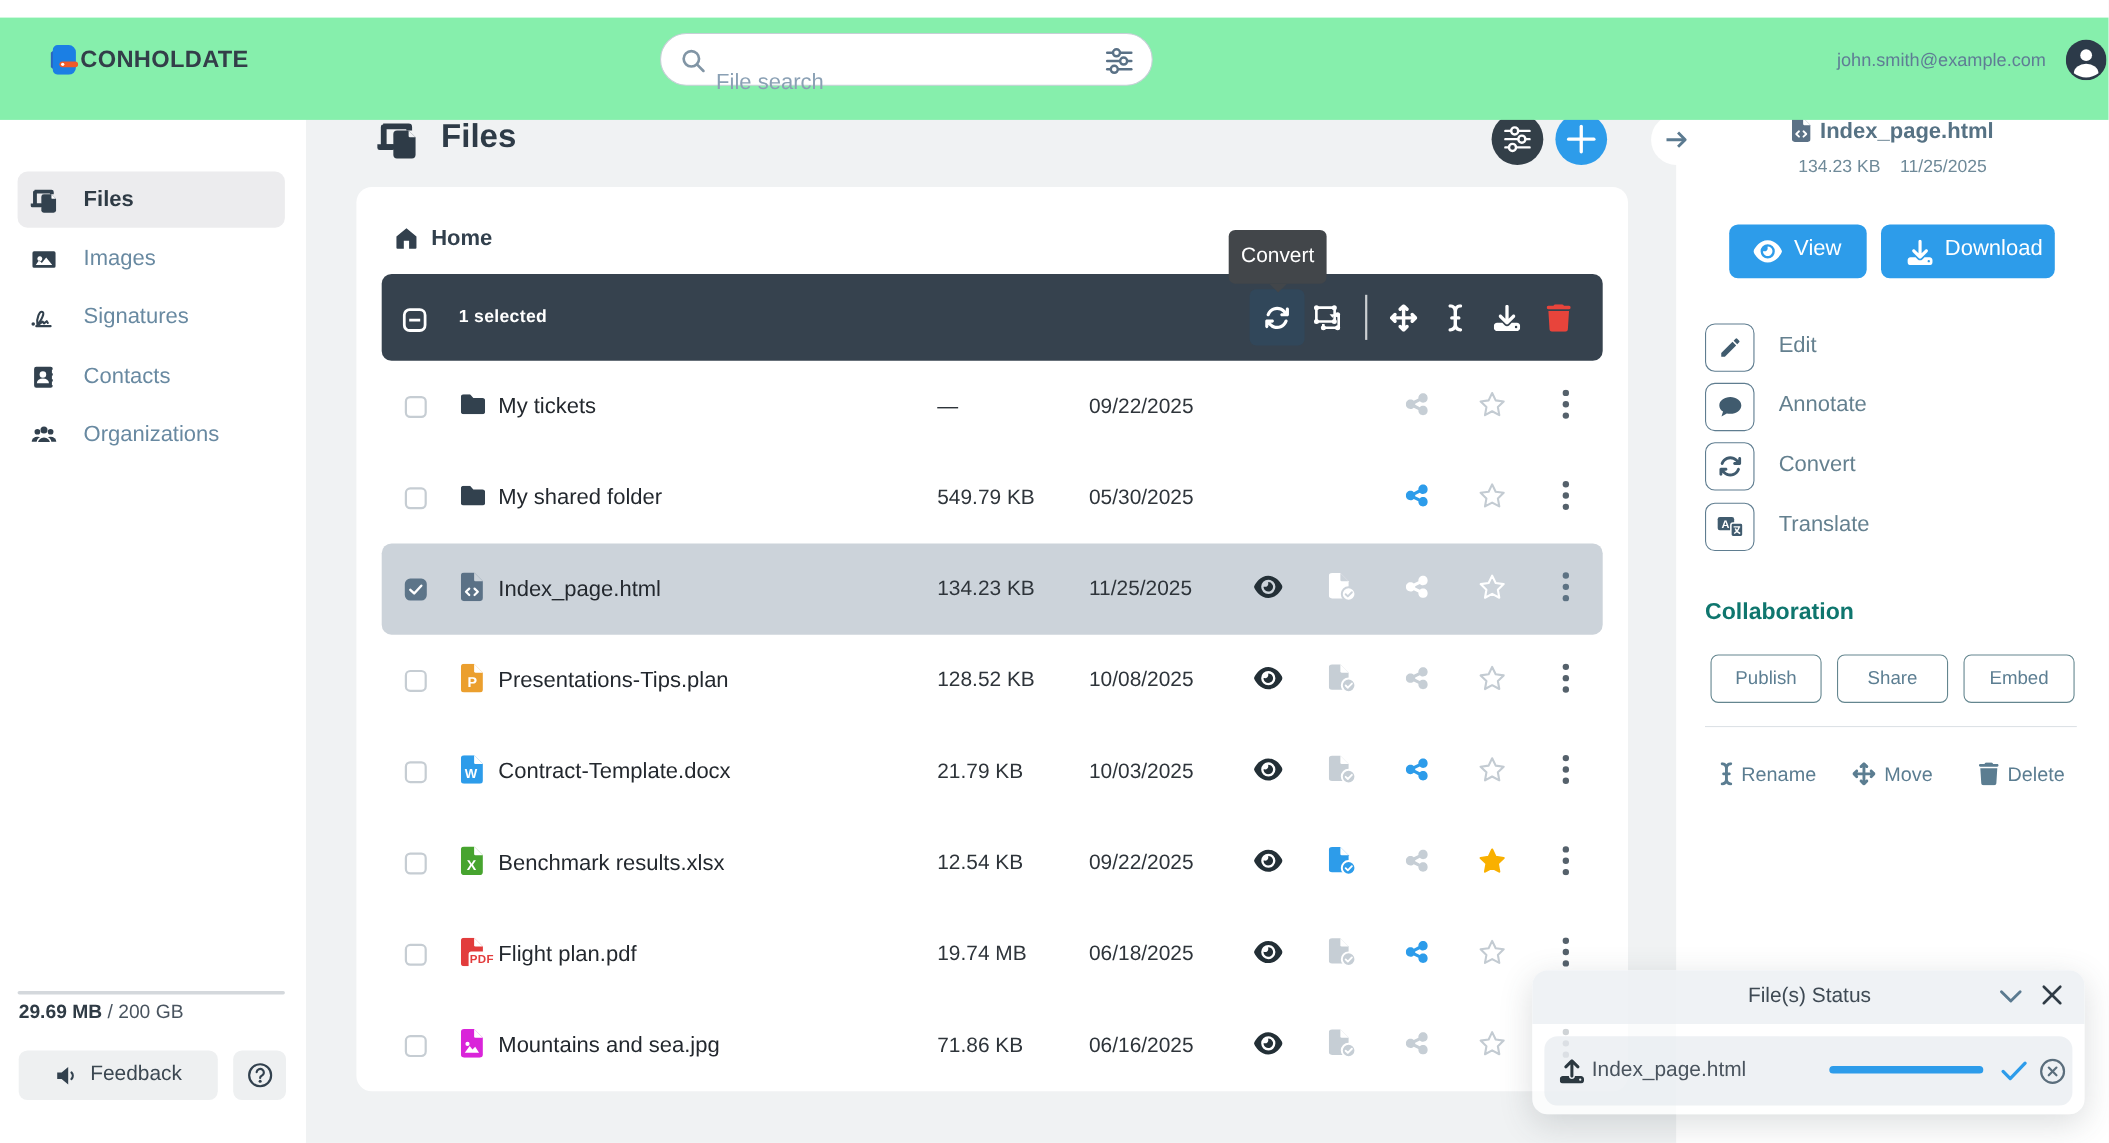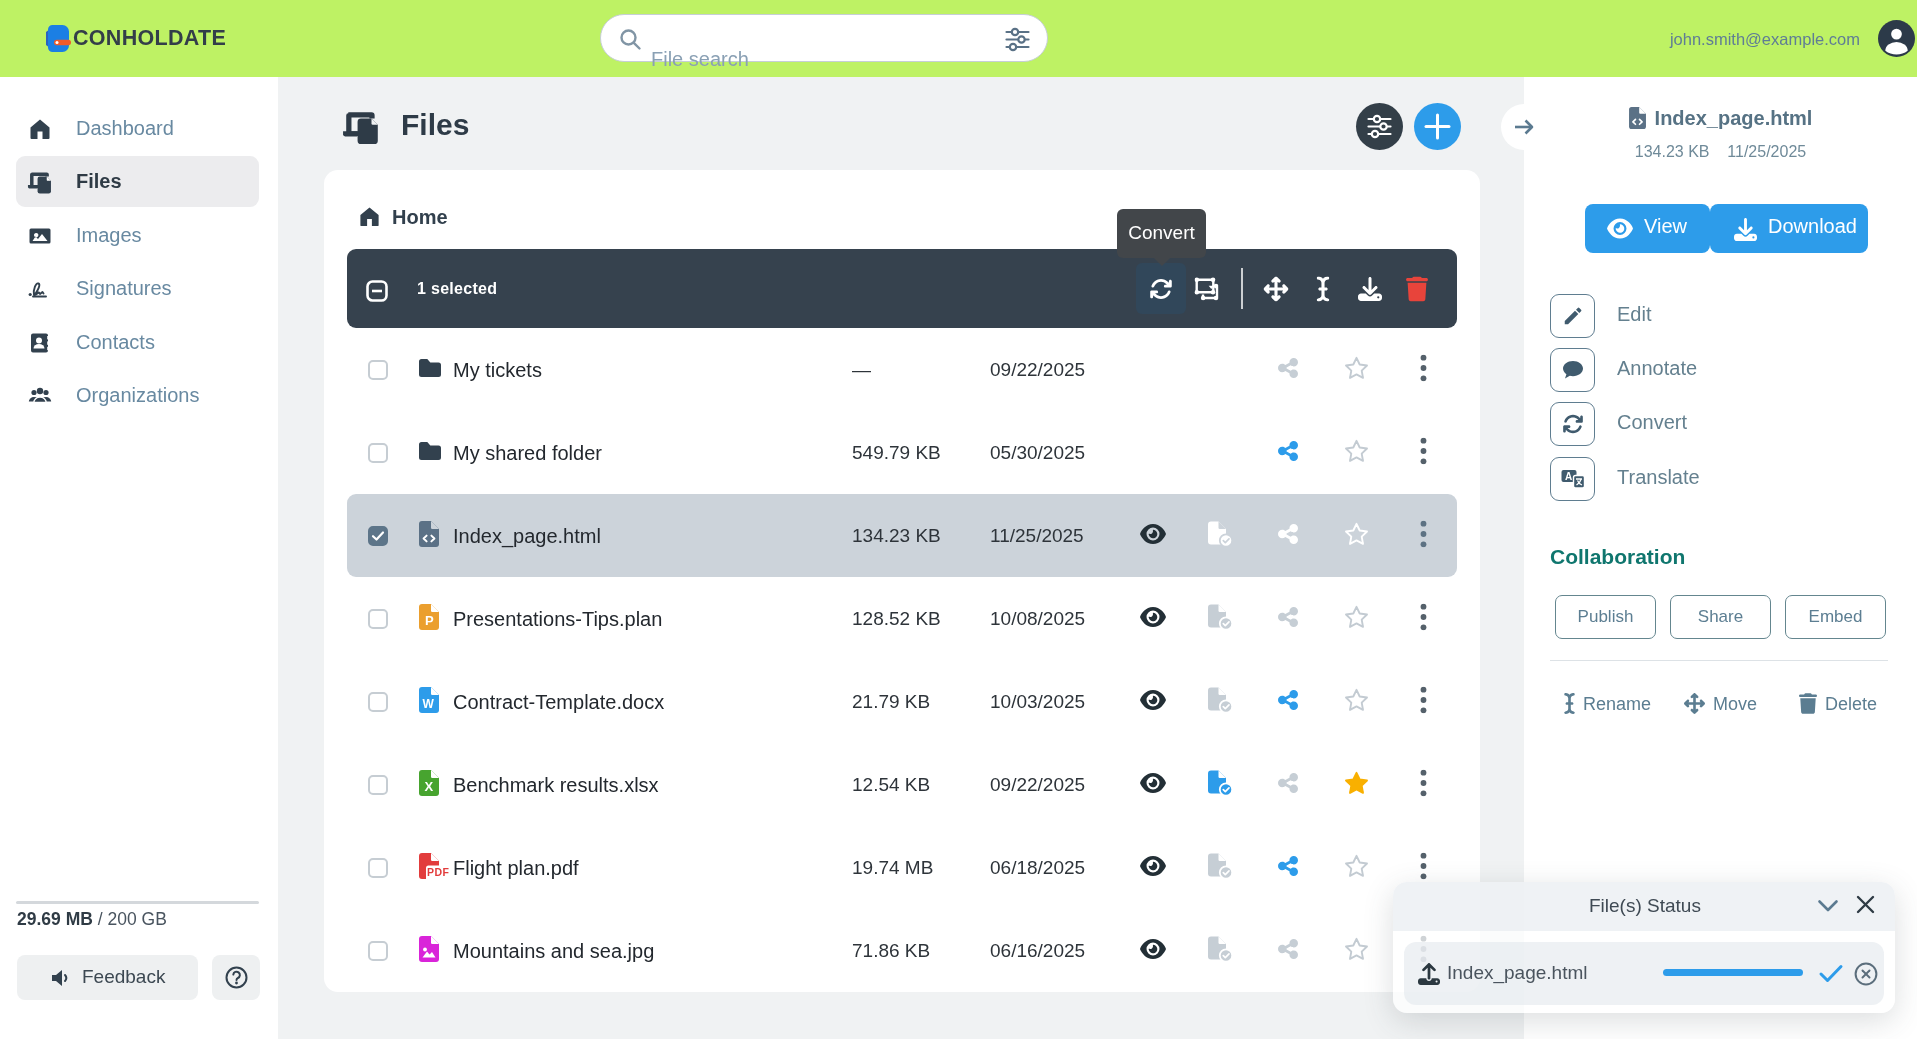--- a/index.html
+++ b/index.html
@@ -1,20 +1,20 @@
 <!DOCTYPE html>
 <html><head>
 <meta charset="utf-8">
 <style>
 * { margin:0; padding:0; box-sizing:border-box; }
 html,body { width:1917px; height:1039px; overflow:hidden; }
 body { font-family:"Liberation Sans", sans-serif; background:#fff; position:relative; }
 
 
-#header { position:absolute; left:0; top:0; width:1917px; height:77px; background:#bef264; z-index:5; }
+#header { position:absolute; left:0; top:16px; width:1917px; height:93px; background:#86efac; z-index:5; }
 #logo { position:absolute; left:46px; top:24px; width:200px; height:28px; }
 #logotext { position:absolute; left:27px; top:2px; font-size:21.5px; font-weight:bold; color:#333e49; letter-spacing:0.3px; }
 #search { position:absolute; left:600px; top:14px; width:448px; height:48px; border:1px solid #c6cfd6; border-radius:24px; background:#fff; }
 #search .ph { position:absolute; left:50px; top:12px; font-size:20px; color:#8aa0b4;margin-top:21px; }
 #email { position:absolute; right:57px; top:30px; font-size:16.5px; color:#5f7d95;text-align:center; }
 #avatar { position:absolute; right:2px; top:20px; width:37px; height:37px; }
 
 
 #sidebar { position:absolute; left:0; top:77px; width:278px; height:962px; background:#fff; z-index:4; }
 .nav-item { position:absolute; left:16px; width:243px; height:51px; border-radius:9px; }
@@ -76,21 +76,21 @@
 
 #tooltip { position:absolute; left:1117px; top:209px; width:89px; height:49px; background:#42464a; border-radius:6px; z-index:8; color:#fff; font-size:19px; text-align:center; line-height:47px; }
 #tooltip:after { content:""; position:absolute; left:37px; bottom:-8px; border-left:8px solid transparent; border-right:8px solid transparent; border-top:8px solid #42464a; }
 
 
 #rightpanel { position:absolute; left:1524px; top:77px; width:393px; height:962px; background:#fff; z-index:3; }
 #ptoggle { position:absolute; left:-23px; top:27px; width:46px; height:46px; border-radius:50%; background:#fff; }
 #pfiletitle { position:absolute; left:0; top:30px; width:100%; text-align:center; font-size:20px; font-weight:600; color:#567284; }
 #pfilemeta { position:absolute; left:0; top:66px; width:100%; text-align:center; font-size:16px; color:#6f8a99; }
 .bluebtn { position:absolute; top:127px; height:49px; background:#2d9cea; border-radius:8px; color:#fff; font-size:20px; }
-#btn-view { left:48px; width:125px;margin-left:13px; }
+#btn-view { left:48px; width:125px; }
 #btn-download { left:186px; width:158px; }
 .actrow { position:absolute; left:26px; width:340px; height:44px; }
 .actbox { position:absolute; left:0; top:0; width:45px; height:44px; border:1.5px solid #5f7d90; border-radius:9px; }
 .actbox svg { position:absolute; left:50%; top:50%; transform:translate(-50%,-50%); }
 .actlabel { position:absolute; left:67px; top:9px; font-size:20px; color:#64808f; }
 #collab-h { position:absolute; left:26px; top:468px; font-size:21px; font-weight:bold; color:#0f766e; }
 .outbtn { position:absolute; top:518px; width:101px; height:44px; border:1px solid #64868f; border-radius:7px; text-align:center; line-height:42px; font-size:17px; color:#5c7e92; background:#fff; }
 #panel-div { position:absolute; left:26px; top:583px; width:338px; height:1px; background:#dde2e6; }
 .rmd { position:absolute; top:616px; height:24px; font-size:18px; color:#5b7d91; }
 .rmd svg { vertical-align:-4px; margin-right:8px; }
@@ -489,26 +489,20 @@
             <g fill="#55616b">
               <circle cx="3.5" cy="3.2" r="2.9"></circle>
               <circle cx="3.5" cy="13.5" r="2.9"></circle>
               <circle cx="3.5" cy="23.8" r="2.9"></circle>
             </g>
           </svg></div>
     </div>
   </div>
 </div>
 <div id="sidebar">
-  <div class="nav-item" style="top:26px">
-    <svg class="nicon" viewBox="0 0 24 24">
-        <path d="M12 2.5 L2.5 10.5 V21 a1 1 0 0 0 1 1 H9.5 V14.5 H14.5 V22 H20.5 a1 1 0 0 0 1-1 V10.5 Z" fill="#32414e"></path>
-      </svg>
-    <span class="nlabel">Dashboard</span>
-  </div>
   <div class="nav-item active" style="top:79px">
     <svg class="nicon" style="width:27px;height:23px;top:15px;left:11px" viewBox="0 0 38 33">
       <path d="M6 2 H28 a3 3 0 0 1 3 3 V8 H26 V7 H9 V20 H15 V24 H3 V22 H4 V5 a2 2 0 0 1 2-2 Z" fill="#32414e"></path>
       <path d="M1 20 H16 V23 a2 2 0 0 1 -2 2 H3 a2 2 0 0 1 -2 -2 Z" fill="#32414e"></path>
       <path d="M18 8 H28 L34 14 V29 a3.2 3.2 0 0 1 -3.2 3.2 H18 a3.2 3.2 0 0 1 -3.2 -3.2 V11.2 A3.2 3.2 0 0 1 18 8 Z" fill="#32414e"></path>
       <path d="M28 8 V12.8 a1.2 1.2 0 0 0 1.2 1.2 H34 Z" fill="#fff"></path>
     </svg>
     <span class="nlabel">Files</span>
   </div>
   <div class="nav-item" style="top:133px">

